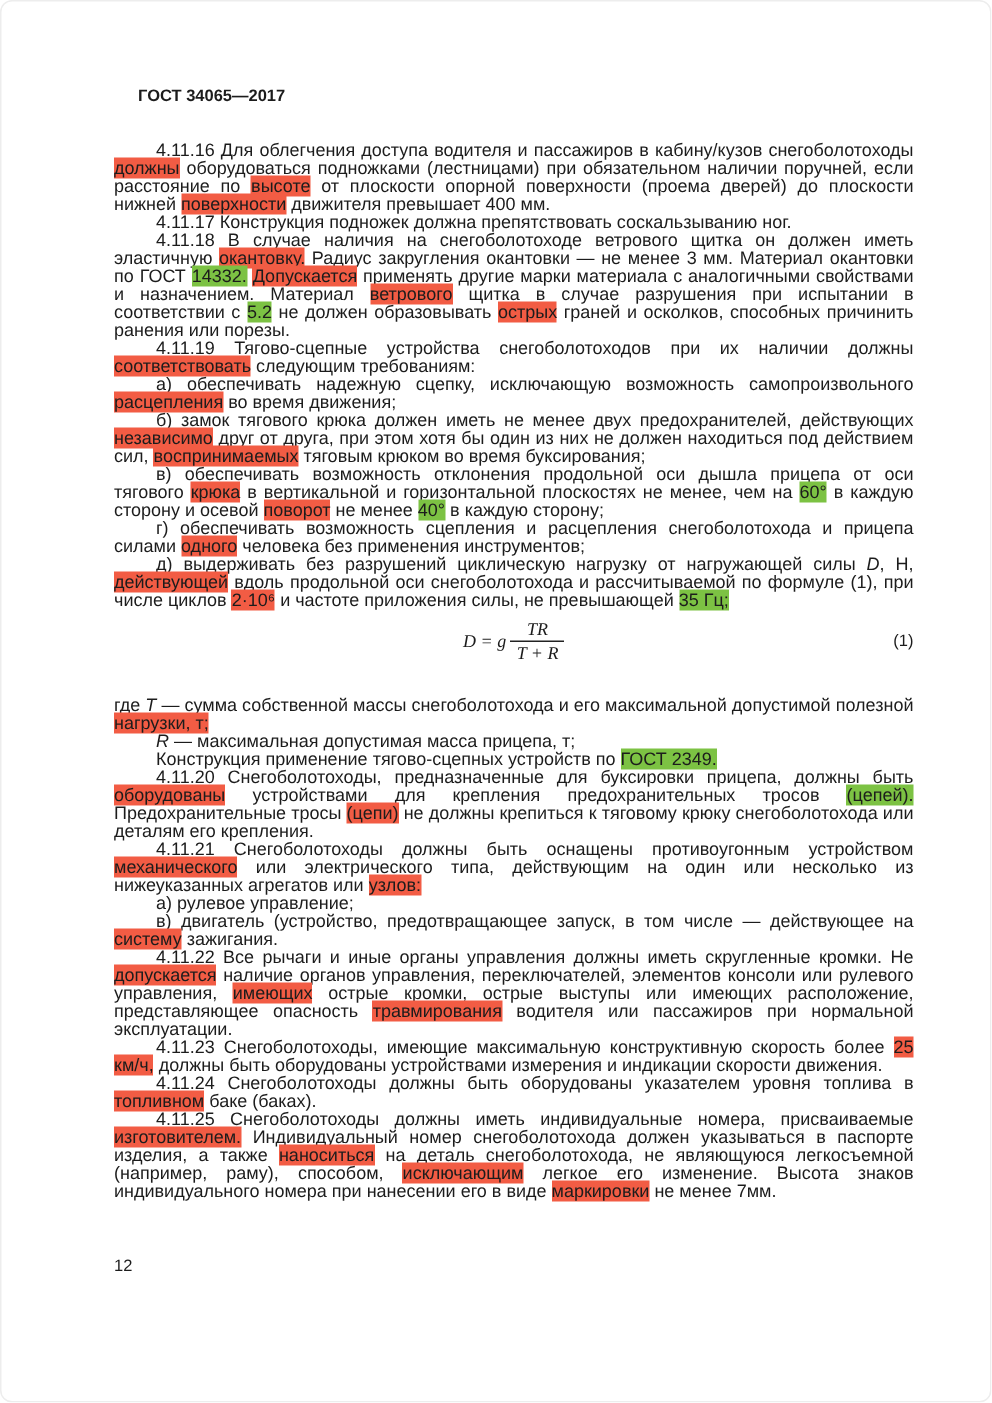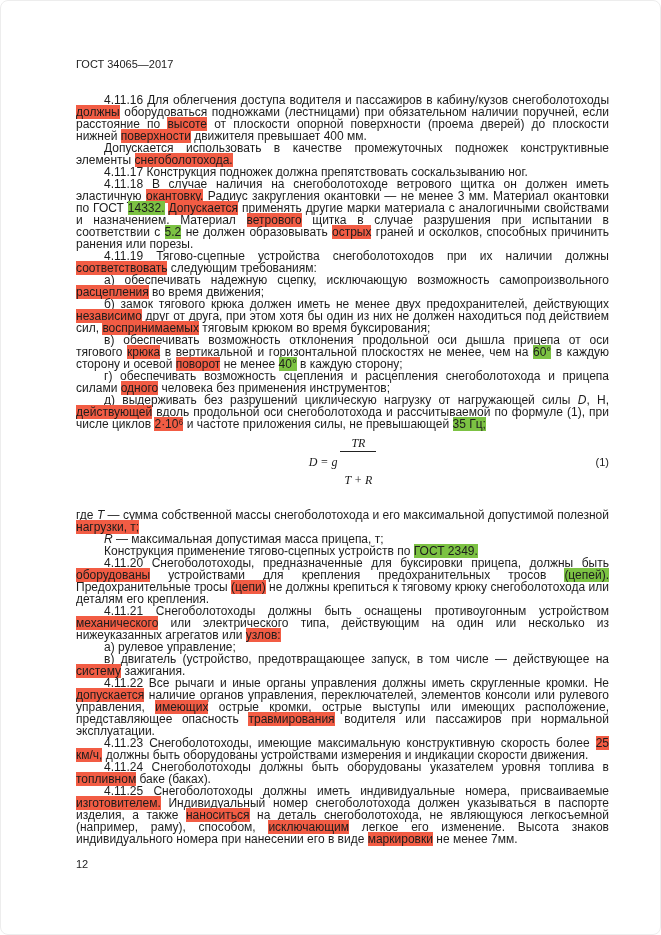--- a/index.html
+++ b/index.html
@@ -11,23 +11,24 @@
     background: #ffffff;
     border: 1px solid #ededed;
     border-radius: 8px;
     position: relative;
     padding: 57px 51px 0 75px;
     font-family: "Liberation Sans", "DejaVu Sans", sans-serif;
     color: #1c1c1c;
     overflow: hidden;
   }
   .doc-header {
-    font-weight: normal;
+    font-weight: bold;
     font-size: 11px;
     margin-bottom: 24px;
+    margin-left: 16px;
   }
   .doc-body { width: 100%; }
   .para {
     font-size: 12px;
     line-height: 12px;
     text-align: justify;
     text-indent: 28px;
   }
   .para.no-indent { text-indent: 0; margin-top: 22px; }
   .hl-r { background: var(--hl-r, #f25c44); }
@@ -43,48 +44,46 @@
   }
   .formula-expr {
     display: inline-flex;
     align-items: center;
     gap: 3px;
   }
   .frac {
     display: inline-flex;
     flex-direction: column;
     text-align: center;
-    gap: 21px;
   }
   .frac .num { border-bottom: 1px solid #222; padding: 0 4px 1px; }
   .frac .den { padding: 1px 4px 0; }
   .formula-number {
     position: absolute;
     right: 0;
     top: 50%;
     transform: translateY(-50%);
     font-style: normal;
     font-family: "Liberation Sans", sans-serif;
     font-size: 11px;
   }
   .page-number {
     position: absolute;
     left: 75px;
-    bottom: 64px;
+    bottom: 84px;
     font-size: 11px;
   }
 </style>
 </head>
 <body>
 
 <div class="page">
   <div class="doc-header">ГОСТ 34065—2017</div>
   <div class="doc-body">
       <p class="para"><span>4.11.16 Для облегчения доступа водителя и пассажиров в кабину/кузов снегоболотоходы </span><span class="hl-r">должны</span><span> оборудоваться подножками (лестницами) при обязательном наличии поручней, если расстояние по </span><span class="hl-r">высоте</span><span> от плоскости опорной поверхности (проема дверей) до плоскости нижней </span><span class="hl-r">поверхности</span><span> движителя превышает 400 мм.</span></p>
-      <p class="para"><span>Допускается использовать в качестве промежуточных подножек конструктивные элементы </span><span class="hl-r">снегоболотохода.</span></p>
       <p class="para"><span>4.11.17 Конструкция подножек должна препятствовать соскальзыванию ног.</span></p>
       <p class="para"><span>4.11.18 В случае наличия на снегоболотоходе ветрового щитка он должен иметь эластичную </span><span class="hl-r">окантовку.</span><span> Радиус закругления окантовки — не менее 3 мм. Материал окантовки по ГОСТ </span><span class="hl-g">14332.</span><span> </span><span class="hl-r">Допускается</span><span> применять другие марки материала с аналогичными свойствами и назначением. Материал </span><span class="hl-r">ветрового</span><span> щитка в случае разрушения при испытании в соответствии с </span><span class="hl-g">5.2</span><span> не должен образовывать </span><span class="hl-r">острых</span><span> граней и осколков, способных причинить ранения или порезы.</span></p>
       <p class="para"><span>4.11.19 Тягово-сцепные устройства снегоболотоходов при их наличии должны </span><span class="hl-r">соответствовать</span><span> следующим требованиям:</span></p>
       <p class="para"><span>а) обеспечивать надежную сцепку, исключающую возможность самопроизвольного </span><span class="hl-r">расцепления</span><span> во время движения;</span></p>
       <p class="para"><span>б) замок тягового крюка должен иметь не менее двух предохранителей, действующих </span><span class="hl-r">независимо</span><span> друг от друга, при этом хотя бы один из них не должен находиться под действием сил, </span><span class="hl-r">воспринимаемых</span><span> тяговым крюком во время буксирования;</span></p>
       <p class="para"><span>в) обеспечивать возможность отклонения продольной оси дышла прицепа от оси тягового </span><span class="hl-r">крюка</span><span> в вертикальной и горизонтальной плоскостях не менее, чем на </span><span class="hl-g">60°</span><span> в каждую сторону и осевой </span><span class="hl-r">поворот</span><span> не менее </span><span class="hl-g">40°</span><span> в каждую сторону;</span></p>
       <p class="para"><span>г) обеспечивать возможность сцепления и расцепления снегоболотохода и прицепа силами </span><span class="hl-r">одного</span><span> человека без применения инструментов;</span></p>
       <p class="para"><span>д) выдерживать без разрушений циклическую нагрузку от нагружающей силы </span><span><i>D</i></span><span>, Н, </span><span class="hl-r">действующей</span><span> вдоль продольной оси снегоболотохода и рассчитываемой по формуле (1), при числе циклов </span><span class="hl-r">2·10⁶</span><span> и частоте приложения силы, не превышающей </span><span class="hl-g">35 Гц;</span></p>
       <div class="formula-row"><span class="formula-expr">
           <span>D = g</span>

